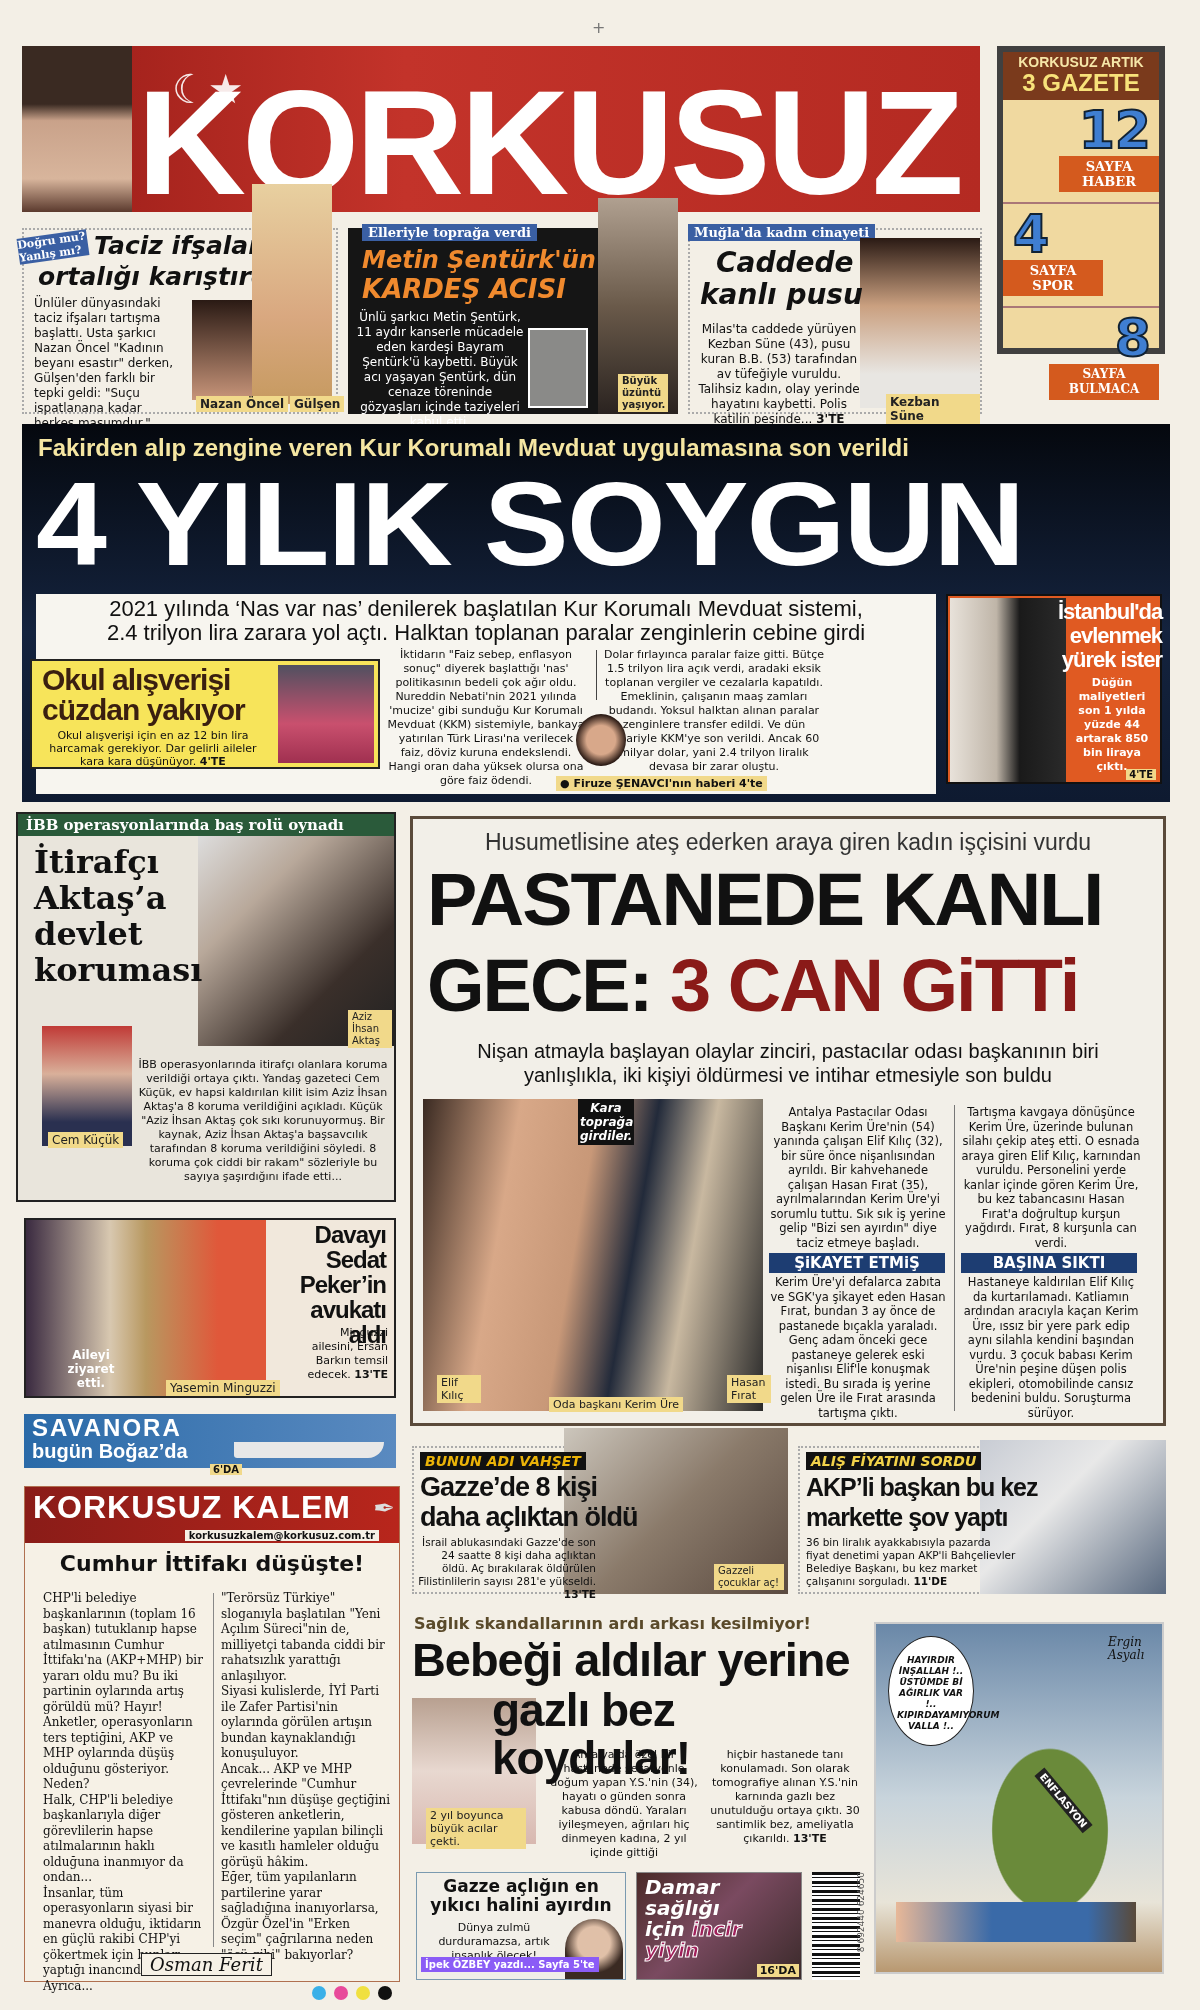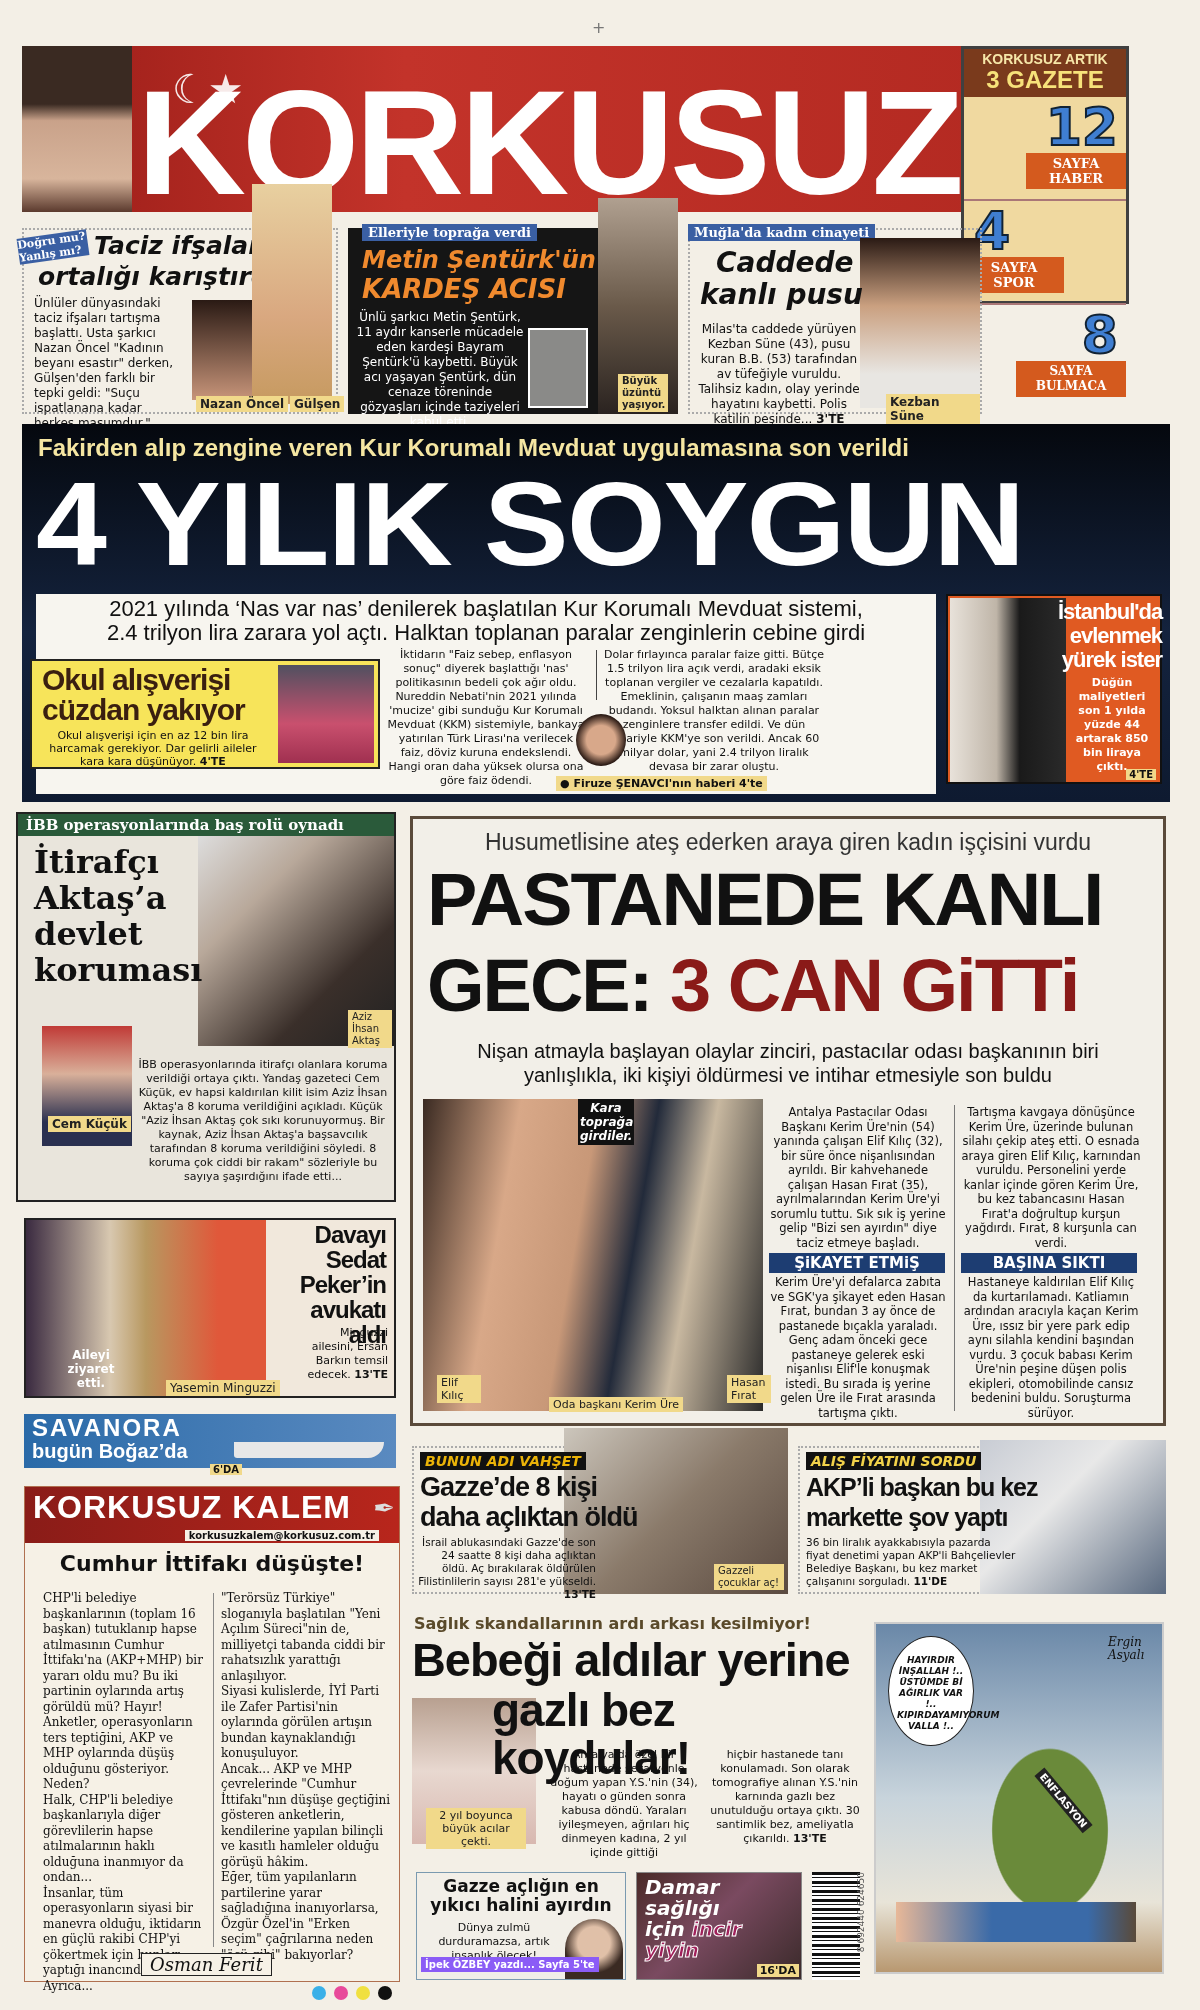--- a/index.html
+++ b/index.html
@@ -16,21 +16,21 @@
 </head>
 <body>
 
 <div class="abs" style="left:592px;top:18px;font-size:16px;color:#777">+</div>
 <div class="abs" style="left:22px;top:46px;width:958px;height:166px;background:linear-gradient(90deg,#9a1d18,#c3332a 40%,#b42a22);">
   <div class="abs" style="left:0;top:0;width:110px;height:166px;background:linear-gradient(180deg,#3a2a22 0%,#3a2a22 35%,#c9a28a 45%,#d8b59c 80%,#5b3a2e 100%)"></div>
   <div class="abs" style="left:150px;top:20px;font-size:40px;color:#fff;opacity:.9">☾★</div>
   <div class="abs cond" style="left:115px;top:22px;font-size:148px;line-height:150px;color:#fff;transform:scaleX(1.02);letter-spacing:-4px">KORKUSUZ</div>
 </div>
 
-<div class="abs" style="left:961px;top:46px;width:168px;height:258px;background:#f0d9a0;border:3px solid #404040">
+<div class="abs" style="left:997px;top:46px;width:168px;height:308px;background:#f0d9a0;border:6px solid #404040">
   <div style="background:#7a3a1c;color:#f6e6a8;text-align:center;font-weight:bold;font-family:'Liberation Sans',sans-serif;padding:2px 0 4px">
     <div style="font-size:14px">KORKUSUZ ARTIK</div>
     <div style="font-size:24px;line-height:26px;color:#f7e27a">3 GAZETE</div>
   </div>
   <div style="position:relative;height:104px;border-bottom:2px solid #a77">
     <div class="abs" style="right:8px;top:0;font-size:52px;font-weight:bold;color:#3f7ed1;-webkit-text-stroke:2px #123">12</div>
     <div class="abs" style="right:0;top:56px;width:100px;background:#d45a1e;color:#fff;font-family:'DejaVu Serif',serif;font-weight:bold;text-align:center;font-size:13px;line-height:15px;padding:3px 0"><span>SAYFA</span><br><span>HABER</span></div>
   </div>
   <div style="position:relative;height:104px;border-bottom:2px solid #a77">
     <div class="abs" style="left:10px;top:0;font-size:52px;font-weight:bold;color:#3f7ed1;-webkit-text-stroke:2px #123">4</div>
@@ -102,21 +102,21 @@
   <div style="background:#2a5a3a;color:#fff;font-family:'DejaVu Serif',serif;font-weight:bold;font-size:15px;padding:2px 8px">İBB operasyonlarında baş rolü oynadı</div>
   <div class="abs" style="left:180px;top:22px;width:196px;height:210px;background:linear-gradient(135deg,#ddd,#b8a89a 30%,#3a2f2a 70%,#222)"></div>
   <div class="abs serif" style="left:16px;top:30px;font-size:32px;line-height:36px;font-weight:bold">
     <div>İtirafçı</div>
       <div>Aktaş’a</div>
       <div>devlet</div>
       <div>koruması</div>
   </div>
   <div class="abs cap" style="left:330px;top:196px;width:44px;font-size:10px;line-height:12px;font-weight:normal">Aziz İhsan Aktaş</div>
   <div class="abs" style="left:24px;top:212px;width:90px;height:120px;background:linear-gradient(180deg,#c03a36,#d9b09a 40%,#2a3050 80%)"></div>
-  <div class="abs cap" style="left:30px;top:302px;font-weight:bold">Cem Küçük</div>
+  <div class="abs cap" style="left:30px;top:318px;font-weight:normal">Cem Küçük</div>
   <div class="abs body" style="left:120px;top:244px;width:250px;font-size:11px;line-height:14px">İBB operasyonlarında itirafçı olanlara koruma verildiği ortaya çıktı. Yandaş gazeteci Cem Küçük, ev hapsi kaldırılan kilit isim Aziz İhsan Aktaş'a 8 koruma verildiğini açıkladı. Küçük "Aziz İhsan Aktaş çok sıkı korunuyormuş. Bir kaynak, Aziz İhsan Aktaş'a başsavcılık tarafından 8 koruma verildiğini söyledi. 8 koruma çok ciddi bir rakam" sözleriyle bu sayıya şaşırdığını ifade etti...</div>
 </div>
 
 <div class="abs" style="left:24px;top:1218px;width:372px;height:180px;border:2px solid #222;background:#f1e8dc">
   <div class="abs" style="left:0;top:0;width:240px;height:176px;background:linear-gradient(90deg,#3a2a40,#d8c8b0 35%,#b89860 50%,#e0583a 80%)"></div>
   <div class="abs cond" style="right:8px;top:2px;font-size:24px;line-height:25px;text-align:right;width:130px;transform:none">
     <div>Davayı Sedat</div>
       <div>Peker’in</div>
       <div>avukatı</div>
       <div>aldı</div>
@@ -196,21 +196,21 @@
   <div class="abs body" style="left:6px;top:88px;width:210px;font-size:10.5px;line-height:13px;text-align:left"><span>36 bin liralık ayakkabısıyla pazarda fiyat denetimi yapan AKP'li Bahçelievler Belediye Başkanı, bu kez market çalışanını sorguladı.</span> <b>11'DE</b></div>
 </div>
 
 <div class="abs" style="left:412px;top:1614px;width:454px;height:260px">
   <div style="font-size:16px;font-weight:bold;color:#5a4a2a;padding-left:2px">Sağlık skandallarının ardı arkası kesilmiyor!</div>
   <div class="abs cond" style="left:0;top:22px;font-size:46px;line-height:48px;transform:scaleX(1.02)">Bebeği aldılar yerine</div>
   <div class="abs" style="left:0;top:84px;width:124px;height:146px;background:linear-gradient(180deg,#b8a090,#e8d8d0 50%,#d8b8b0)"></div>
   <div class="abs cond" style="left:80px;top:72px;font-size:46px;line-height:48px">gazlı bez koydular!</div>
   <div class="abs body" style="left:134px;top:134px;width:156px;font-size:11px;line-height:14px">Antalya'da özel bir hastanede sezaryenle doğum yapan Y.S.'nin (34), hayatı o günden sonra kabusa döndü. Yaraları iyileşmeyen, ağrıları hiç dinmeyen kadına, 2 yıl içinde gittiği</div>
   <div class="abs body" style="left:296px;top:134px;width:154px;font-size:11px;line-height:14px"><span>hiçbir hastanede tanı konulamadı. Son olarak tomografiye alınan Y.S.'nin karnında gazlı bez unutulduğu ortaya çıktı. 30 santimlik bez, ameliyatla çıkarıldı.</span> <b>13'TE</b></div>
-  <div class="abs cap" style="left:14px;top:194px;width:100px;font-size:11px;line-height:13px;font-weight:normal;text-align:center">2 yıl boyunca büyük acılar çekti.</div>
+  <div class="abs cap" style="left:14px;top:194px;width:100px;font-size:11px;line-height:13px;font-weight:normal;text-align:left">2 yıl boyunca büyük acılar çekti.</div>
 </div>
 
 <div class="abs" style="left:416px;top:1872px;width:210px;height:108px;border:1px solid #7a9ab0;background:#f2efe8">
   <div class="abs" style="left:4px;top:4px;width:200px;text-align:center;font-size:17px;font-weight:bold;line-height:19px"><span>Gazze açlığın en</span><br><span>yıkıcı halini ayırdın</span></div>
   <div class="abs" style="left:148px;top:46px;width:58px;height:60px;border-radius:50% 50% 0 0;background:radial-gradient(circle at 50% 40%,#e0c0a8 35%,#3a2a22 65%)"></div>
   <div class="abs body" style="left:4px;top:48px;width:146px;font-size:11px;line-height:14px">Dünya zulmü durduramazsa, artık insanlık ölecek!</div>
   <div class="abs" style="left:4px;top:84px;background:#8b5cf6;color:#fff;font-size:10px;font-weight:bold;padding:2px 4px">İpek ÖZBEY yazdı... Sayfa 5'te</div>
 </div>
 
 <div class="abs" style="left:636px;top:1872px;width:166px;height:108px;background:linear-gradient(135deg,#4a2a28,#7a4a60 45%,#3a2a2a);border:1px solid #888">

